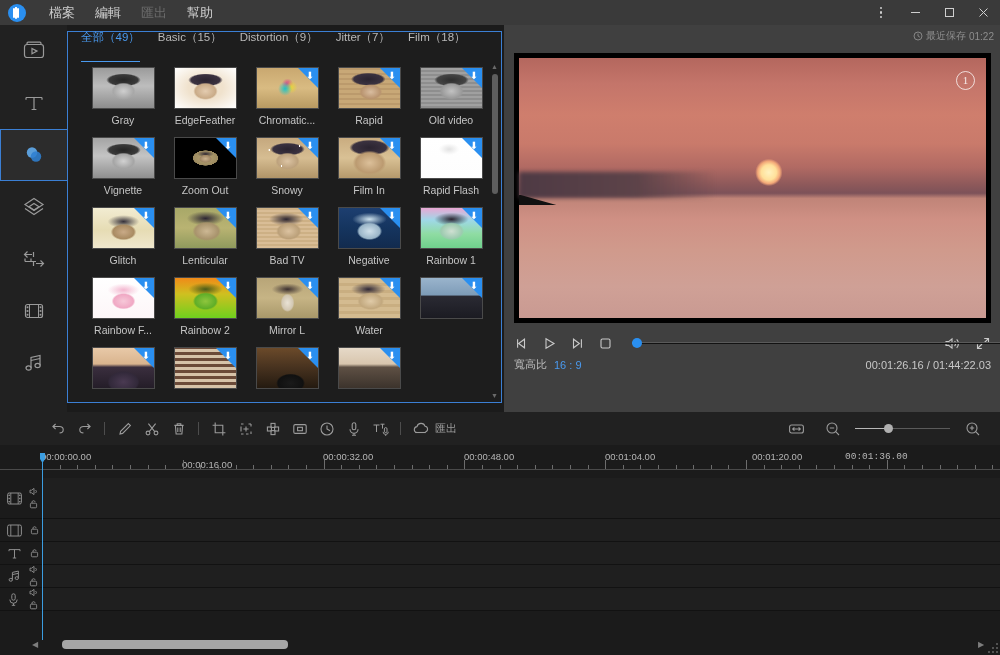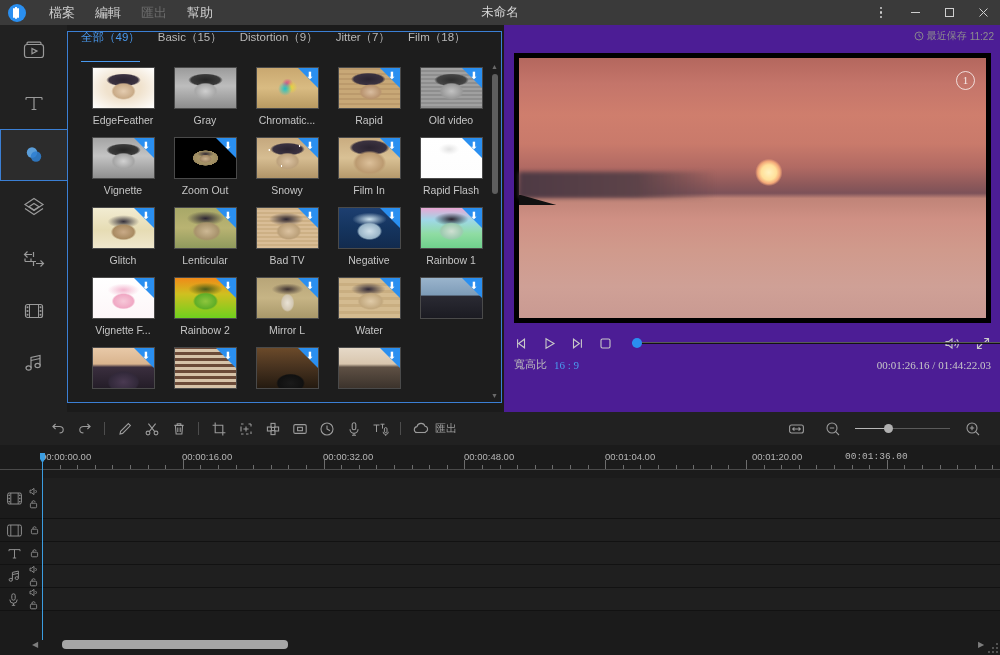--- a/index.html
+++ b/index.html
@@ -108,21 +108,21 @@
     position:absolute; right:1px; top:29px; bottom:1px; width:11px; background:#1d1d1d;
   }
   .fx-scroll .arr { height:11px; display:flex; align-items:center; justify-content:center; color:#6a6a6a; font-size:7px;}
   .fx-scroll .arr.bot{ position:absolute; bottom:0; left:0; right:0;}
   .fx-thumbbar{
     position:absolute; left:3px; top:13px; width:6px; height:120px;
     background:#5e5e5e; border-radius:3px;
   }
 
   
-  .preview-zone { position:absolute; left:504px; top:25px; width:496px; height:403px; background:#4c1d95; }
+  .preview-zone { position:absolute; left:504px; top:25px; width:496px; height:403px; background:#404040; }
   .saved {
     position:absolute; right:6px; top:4px; font-size:10px; color:#8d8d8d;
     display:flex; align-items:center; gap:3px;
   }
   .video-box {
     position:absolute; left:10px; top:28px; width:477px; height:270px;
     background:#000; overflow:hidden;
   }
   .sunset {
     position:absolute; inset:5px;
@@ -159,21 +159,21 @@
   .pv-slider .fill {
     position:absolute; left:0; top:6px; width:2px; height:2px; background:#2a8ff0;
   }
   .pv-slider .knob {
     position:absolute; left:0; top:2px; width:10px; height:10px; border-radius:50%;
     background:#2a8ff0;
   }
   .pv-right { display:flex; align-items:center; gap:14px; }
   .pv-meta {
     position:absolute; left:10px; top:332px; width:477px;
-    display:flex; align-items:center; font-size:11px; color:#bcbcbc;font-family:Liberation Serif, serif;
+    display:flex; align-items:center; font-size:11px; color:#bcbcbc;
   }
   .pv-meta .ratio-val { color:#4a9aef; margin-left:7px; }
   .pv-meta .tc { margin-left:auto; color:#c8c8c8; font-size:11px; }
 
   
   .tl-toolbar {
     position:absolute; left:0; top:412px; width:1000px; height:33px;
     background:#212121; display:flex; align-items:center;
   }
   .tb-icon {
@@ -262,21 +262,20 @@
 <div id="app">
 
   <div class="titlebar">
     <div class="logo"></div>
     <div class="menus">
       <div class="menu-item">檔案</div>
       <div class="menu-item">編輯</div>
       <div class="menu-item disabled">匯出</div>
       <div class="menu-item">幫助</div>
     </div>
-    <div class="title-center">未命名</div>
     <div class="win-ctrls">
       <div class="win-btn">
         <span class="dots">
             <i></i>
             <i></i>
             <i></i>
           </span>
       </div>
       <div class="win-btn">
         <svg width="11" height="11" viewBox="0 0 11 11">
@@ -359,32 +358,32 @@
       <div class="fx-tab">Basic（15）</div>
       <div class="fx-tab">Distortion（9）</div>
       <div class="fx-tab">Jitter（7）</div>
       <div class="fx-tab">Film（18）</div>
     </div>
 
     <div class="fx-grid-wrap">
       <div class="fx-grid" id="fx-grid">
           <div class="fx-cell">
             <div class="thumb">
+              <div class="dog" style="background: radial-gradient(17px 12px at 50% 58%, rgb(207, 207, 207) 0%, rgb(168, 168, 168) 60%, rgba(0, 0, 0, 0) 72%), radial-gradient(24px 9px at 50% 30%, rgb(38, 38, 38) 0%, rgb(58, 58, 58) 60%, rgba(0, 0, 0, 0) 72%), linear-gradient(rgb(155, 155, 155), rgb(189, 189, 189) 45%, rgb(141, 141, 141));"></div>
+            </div>
+            <div class="fx-name">Gray</div>
+          </div>
+          <div class="fx-cell">
+            <div class="thumb">
               <div class="dog" style="background: radial-gradient(17px 12px at 50% 58%, rgb(228, 204, 176) 0%, rgb(201, 171, 136) 60%, rgba(0, 0, 0, 0) 72%), radial-gradient(24px 9px at 50% 30%, rgb(43, 36, 48) 0%, rgb(59, 50, 64) 60%, rgba(0, 0, 0, 0) 72%), radial-gradient(rgb(240, 226, 205) 40%, rgb(255, 255, 255) 100%);"></div>
             </div>
             <div class="fx-name">EdgeFeather</div>
           </div>
           <div class="fx-cell">
             <div class="thumb">
-              <div class="dog" style="background: radial-gradient(17px 12px at 50% 58%, rgb(207, 207, 207) 0%, rgb(168, 168, 168) 60%, rgba(0, 0, 0, 0) 72%), radial-gradient(24px 9px at 50% 30%, rgb(38, 38, 38) 0%, rgb(58, 58, 58) 60%, rgba(0, 0, 0, 0) 72%), linear-gradient(rgb(155, 155, 155), rgb(189, 189, 189) 45%, rgb(141, 141, 141));"></div>
-            </div>
-            <div class="fx-name">Gray</div>
-          </div>
-          <div class="fx-cell">
-            <div class="thumb">
               <div class="dog" style="background: radial-gradient(10px at 46% 52%, rgb(32, 195, 195) 0%, rgba(0, 0, 0, 0) 70%), radial-gradient(9px at 56% 48%, rgb(232, 212, 58) 0%, rgba(0, 0, 0, 0) 70%), radial-gradient(8px at 50% 40%, rgb(216, 58, 138) 0%, rgba(0, 0, 0, 0) 70%), linear-gradient(rgb(201, 168, 112), rgb(217, 187, 130) 50%, rgb(184, 154, 98));"></div>
               <div class="dl-badge"></div>
               <div class="dl-arrow">⬇</div>
             </div>
             <div class="fx-name">Chromatic...</div>
           </div>
           <div class="fx-cell">
             <div class="thumb">
               <div class="dog" style="background: radial-gradient(16px 11px at 52% 60%, rgb(217, 189, 160) 0%, rgb(185, 148, 111) 60%, rgba(0, 0, 0, 0) 72%), radial-gradient(24px 9px at 48% 28%, rgb(43, 36, 48) 0%, rgb(59, 50, 64) 60%, rgba(0, 0, 0, 0) 72%), repeating-linear-gradient(0deg, rgb(200, 168, 119) 0px, rgb(200, 168, 119) 3px, rgb(187, 154, 108) 3px, rgb(187, 154, 108) 5px);"></div>
               <div class="dl-badge"></div>
@@ -479,21 +478,21 @@
               <div class="dl-arrow">⬇</div>
             </div>
             <div class="fx-name">Rainbow 1</div>
           </div>
           <div class="fx-cell">
             <div class="thumb">
               <div class="dog" style="background: radial-gradient(16px 11px at 50% 58%, rgb(246, 200, 216) 0%, rgb(240, 168, 196) 62%, rgba(0, 0, 0, 0) 74%), radial-gradient(22px 9px at 50% 30%, rgb(243, 182, 207) 0%, rgba(0, 0, 0, 0) 72%), linear-gradient(rgb(255, 255, 255), rgb(253, 246, 248));"></div>
               <div class="dl-badge"></div>
               <div class="dl-arrow">⬇</div>
             </div>
-            <div class="fx-name">Vignette F...</div>
+            <div class="fx-name">Rainbow F...</div>
           </div>
           <div class="fx-cell">
             <div class="thumb">
               <div class="dog" style="background: radial-gradient(17px 12px at 50% 58%, rgb(143, 198, 61) 0%, rgb(95, 174, 40) 62%, rgba(0, 0, 0, 0) 74%), radial-gradient(24px 9px at 50% 28%, rgb(74, 90, 24) 0%, rgba(0, 0, 0, 0) 72%), linear-gradient(rgb(240, 138, 24) 0%, rgb(207, 192, 32) 40%, rgb(111, 208, 30) 100%);"></div>
               <div class="dl-badge"></div>
               <div class="dl-arrow">⬇</div>
             </div>
             <div class="fx-name">Rainbow 2</div>
           </div>
           <div class="fx-cell">
@@ -562,21 +561,21 @@
     </div>
   </div>
 
   <div class="preview-zone">
     <div class="saved">
       <svg width="10" height="10" viewBox="0 0 10 10" fill="none" stroke="#8d8d8d" stroke-width="0.9">
         <circle cx="5" cy="5" r="4"></circle>
           <path d="M5 2.6V5l1.9 1.2"></path>
       </svg>
       <span>最近保存</span>
-      <span>11:22</span>
+      <span>01:22</span>
     </div>
 
     <div class="video-box">
       <div class="sunset"></div>
       <div class="wm">1</div>
     </div>
 
     <div class="pv-controls">
       <svg width="15" height="15" viewBox="0 0 15 15" fill="none" stroke="#c9c9c9" stroke-width="1.1">
         <path d="M10.5 3.2v8.6L4.6 7.5z"></path>
@@ -730,21 +729,21 @@
           <circle cx="7" cy="7" r="5"></circle>
             <path d="M10.7 10.7L14 14M4.8 7h4.4M7 4.8v4.4"></path>
         </svg>
       </div>
     </div>
   </div>
 
   <div class="ruler" id="ruler">
     <div class="baseline"></div>
   <div class="lbl" style="left: 41px;">00:00:00.00</div>
-      <div class="lbl" style="left: 182px;">00:00:16.00</div>
+      <div class="lbl" style="left: 182px; margin-top: 8px;">00:00:16.00</div>
       <div class="lbl" style="left: 323px;">00:00:32.00</div>
       <div class="lbl" style="left: 464px;">00:00:48.00</div>
       <div class="lbl" style="left: 605px; text-align: center;">00:01:04.00</div>
       <div class="lbl" style="left: 752px;">00:01:20.00</div>
       <div class="lbl" style="left: 845px; font-family: Liberation Mono, monospace;">00:01:36.00</div>
       <div class="tick" style="left: 42px; height: 9px;"></div>
       <div class="tick" style="left: 60px; height: 4px;"></div>
       <div class="tick" style="left: 77px; height: 4px;"></div>
       <div class="tick" style="left: 95px; height: 4px;"></div>
       <div class="tick" style="left: 112px; height: 4px;"></div>

